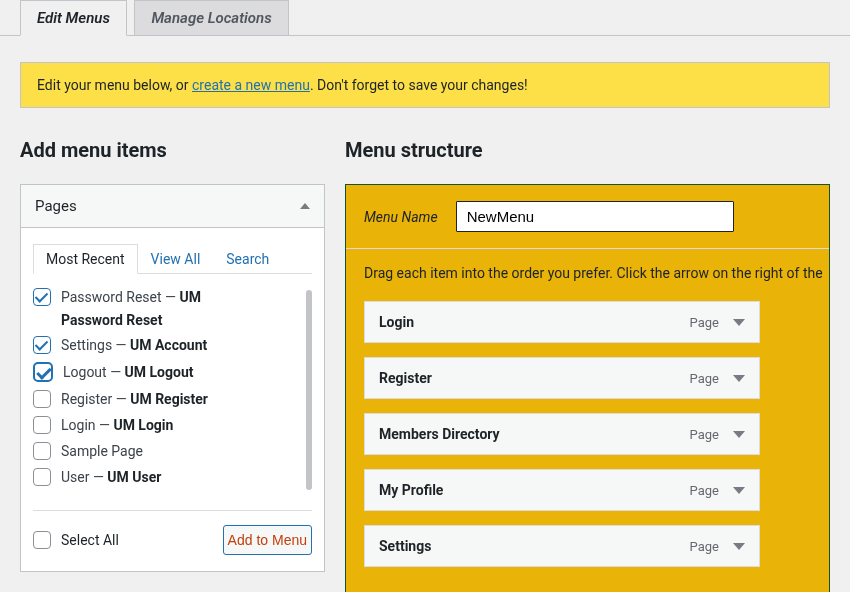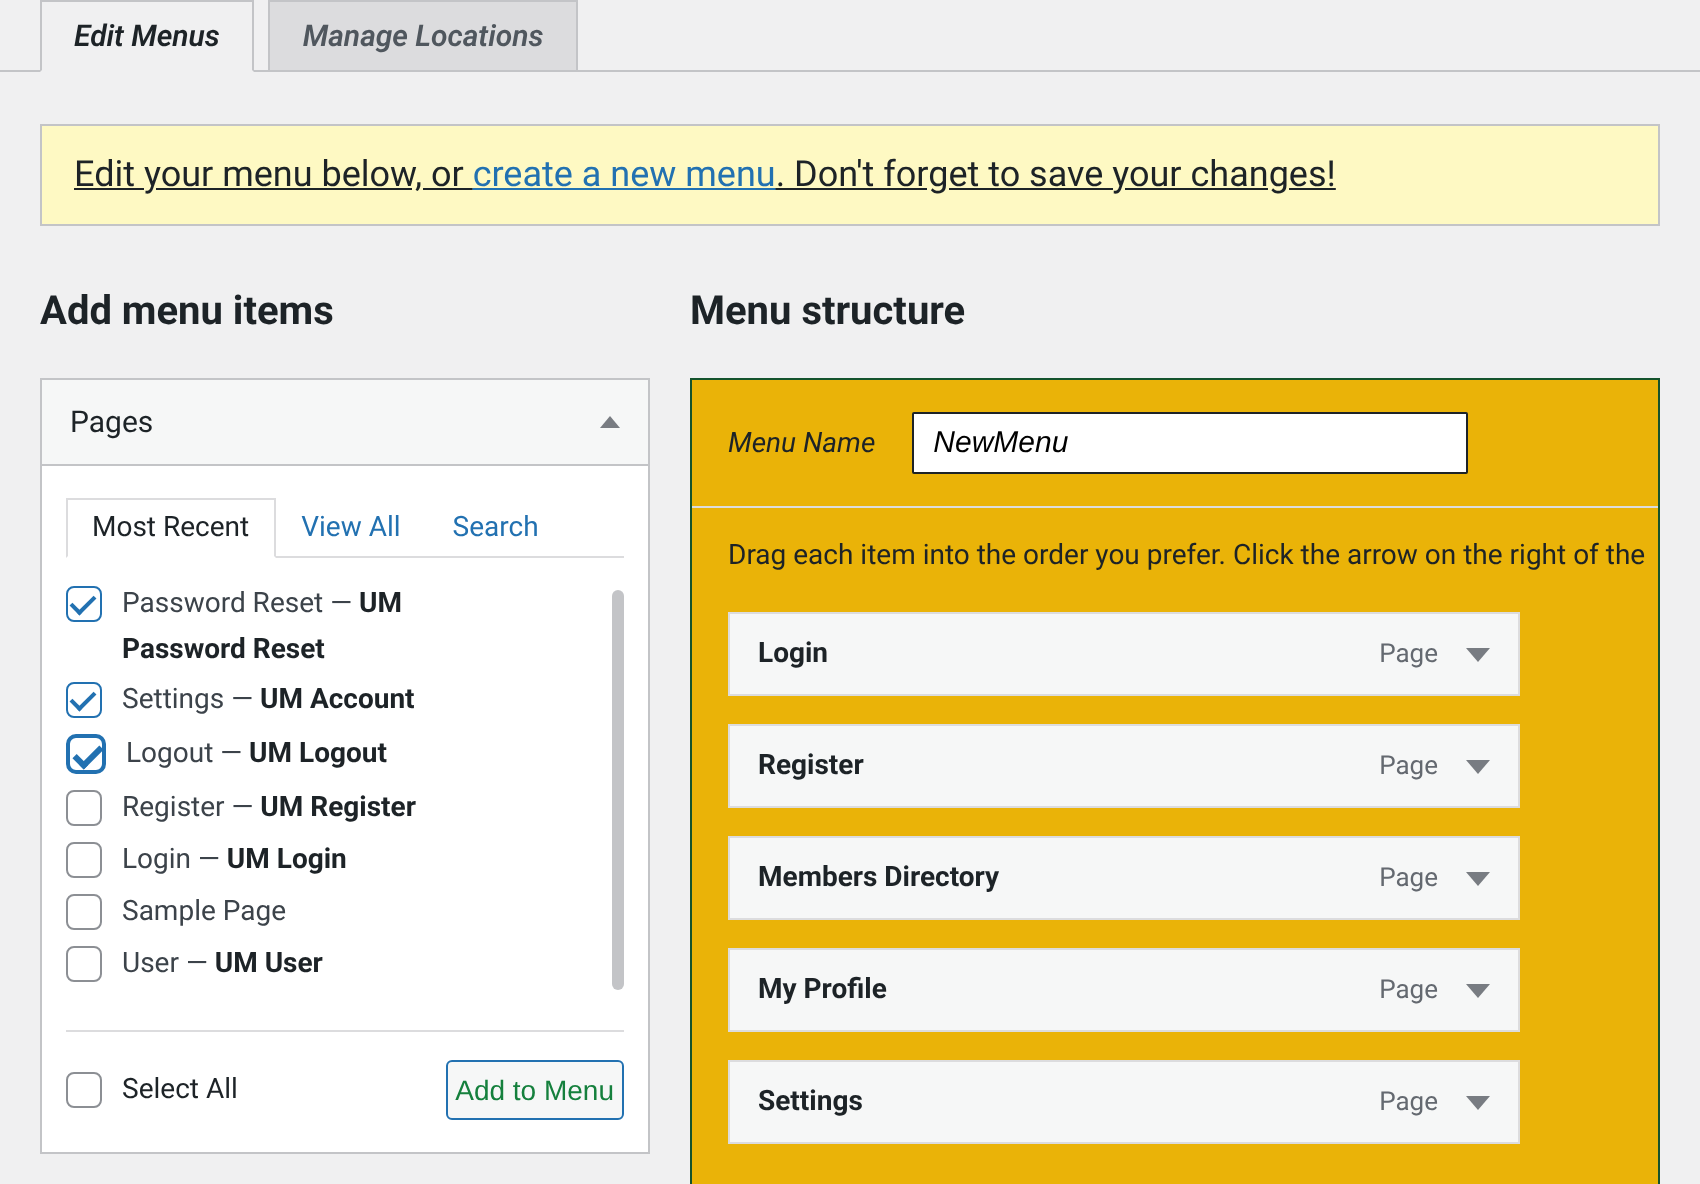--- a/index.html
+++ b/index.html
@@ -35,26 +35,25 @@
     font-style: italic;
   }
   .nav-tab-active {
     background: #f0f0f1;
     border-bottom: 1px solid #f0f0f1;
     color: #1d2327;
   }
   
   .manage-menus {
     border: 1px solid #c3c4c7;
-    background: #fef9c3;
+    background: #fde047;
     padding: 14px 16px;
     margin: 26px 0 0 0;
-    font-size: 18px;
-    color: #1d2327;
-    text-decoration: underline;
+    font-size: 14px;
+    color: #1d2327;
   }
   .manage-menus a {
     color: #2271b1;
     text-decoration: underline;
   }
   
   .columns-holder {
     display: flex;
     gap: 20px;
     margin-top: 30px;
@@ -173,21 +172,21 @@
     justify-content: space-between;
     align-items: center;
     margin-top: 20px;
     border-top: 1px solid #dcdcde;
     padding-top: 14px;
   }
   .select-all { display: flex; align-items: center; font-size: 14px; cursor: pointer; }
   .btn {
     border: 1px solid #2271b1;
     background: #f6f7f7;
-    color: #15803d;
+    color: #c2410c;
     padding: 6px 4px;
     font-size: 14px;
     border-radius: 3px;
     cursor: pointer;
   }
   
   .menu-edit {
     border: 1px solid #14532d;
     background: #eab308;
   }
@@ -203,21 +202,20 @@
     margin-right: 18px;
     color: #1d2327;
   }
   .menu-name-row input {
     border: 1px solid #1d2327;
     border-radius: 1px;
     padding: 6px 10px;
     font-size: 15px;
     width: 278px;
     outline: none;
-    font-style: italic;
   }
   .menu-body { padding: 16px 0 20px 18px; }
   .instructions {
     font-size: 14px;
     color: #1d2327;
     margin: 0 0 20px 0;
     white-space: nowrap;
     overflow: hidden;
   }
   .menu-items { padding-right: 0; }

